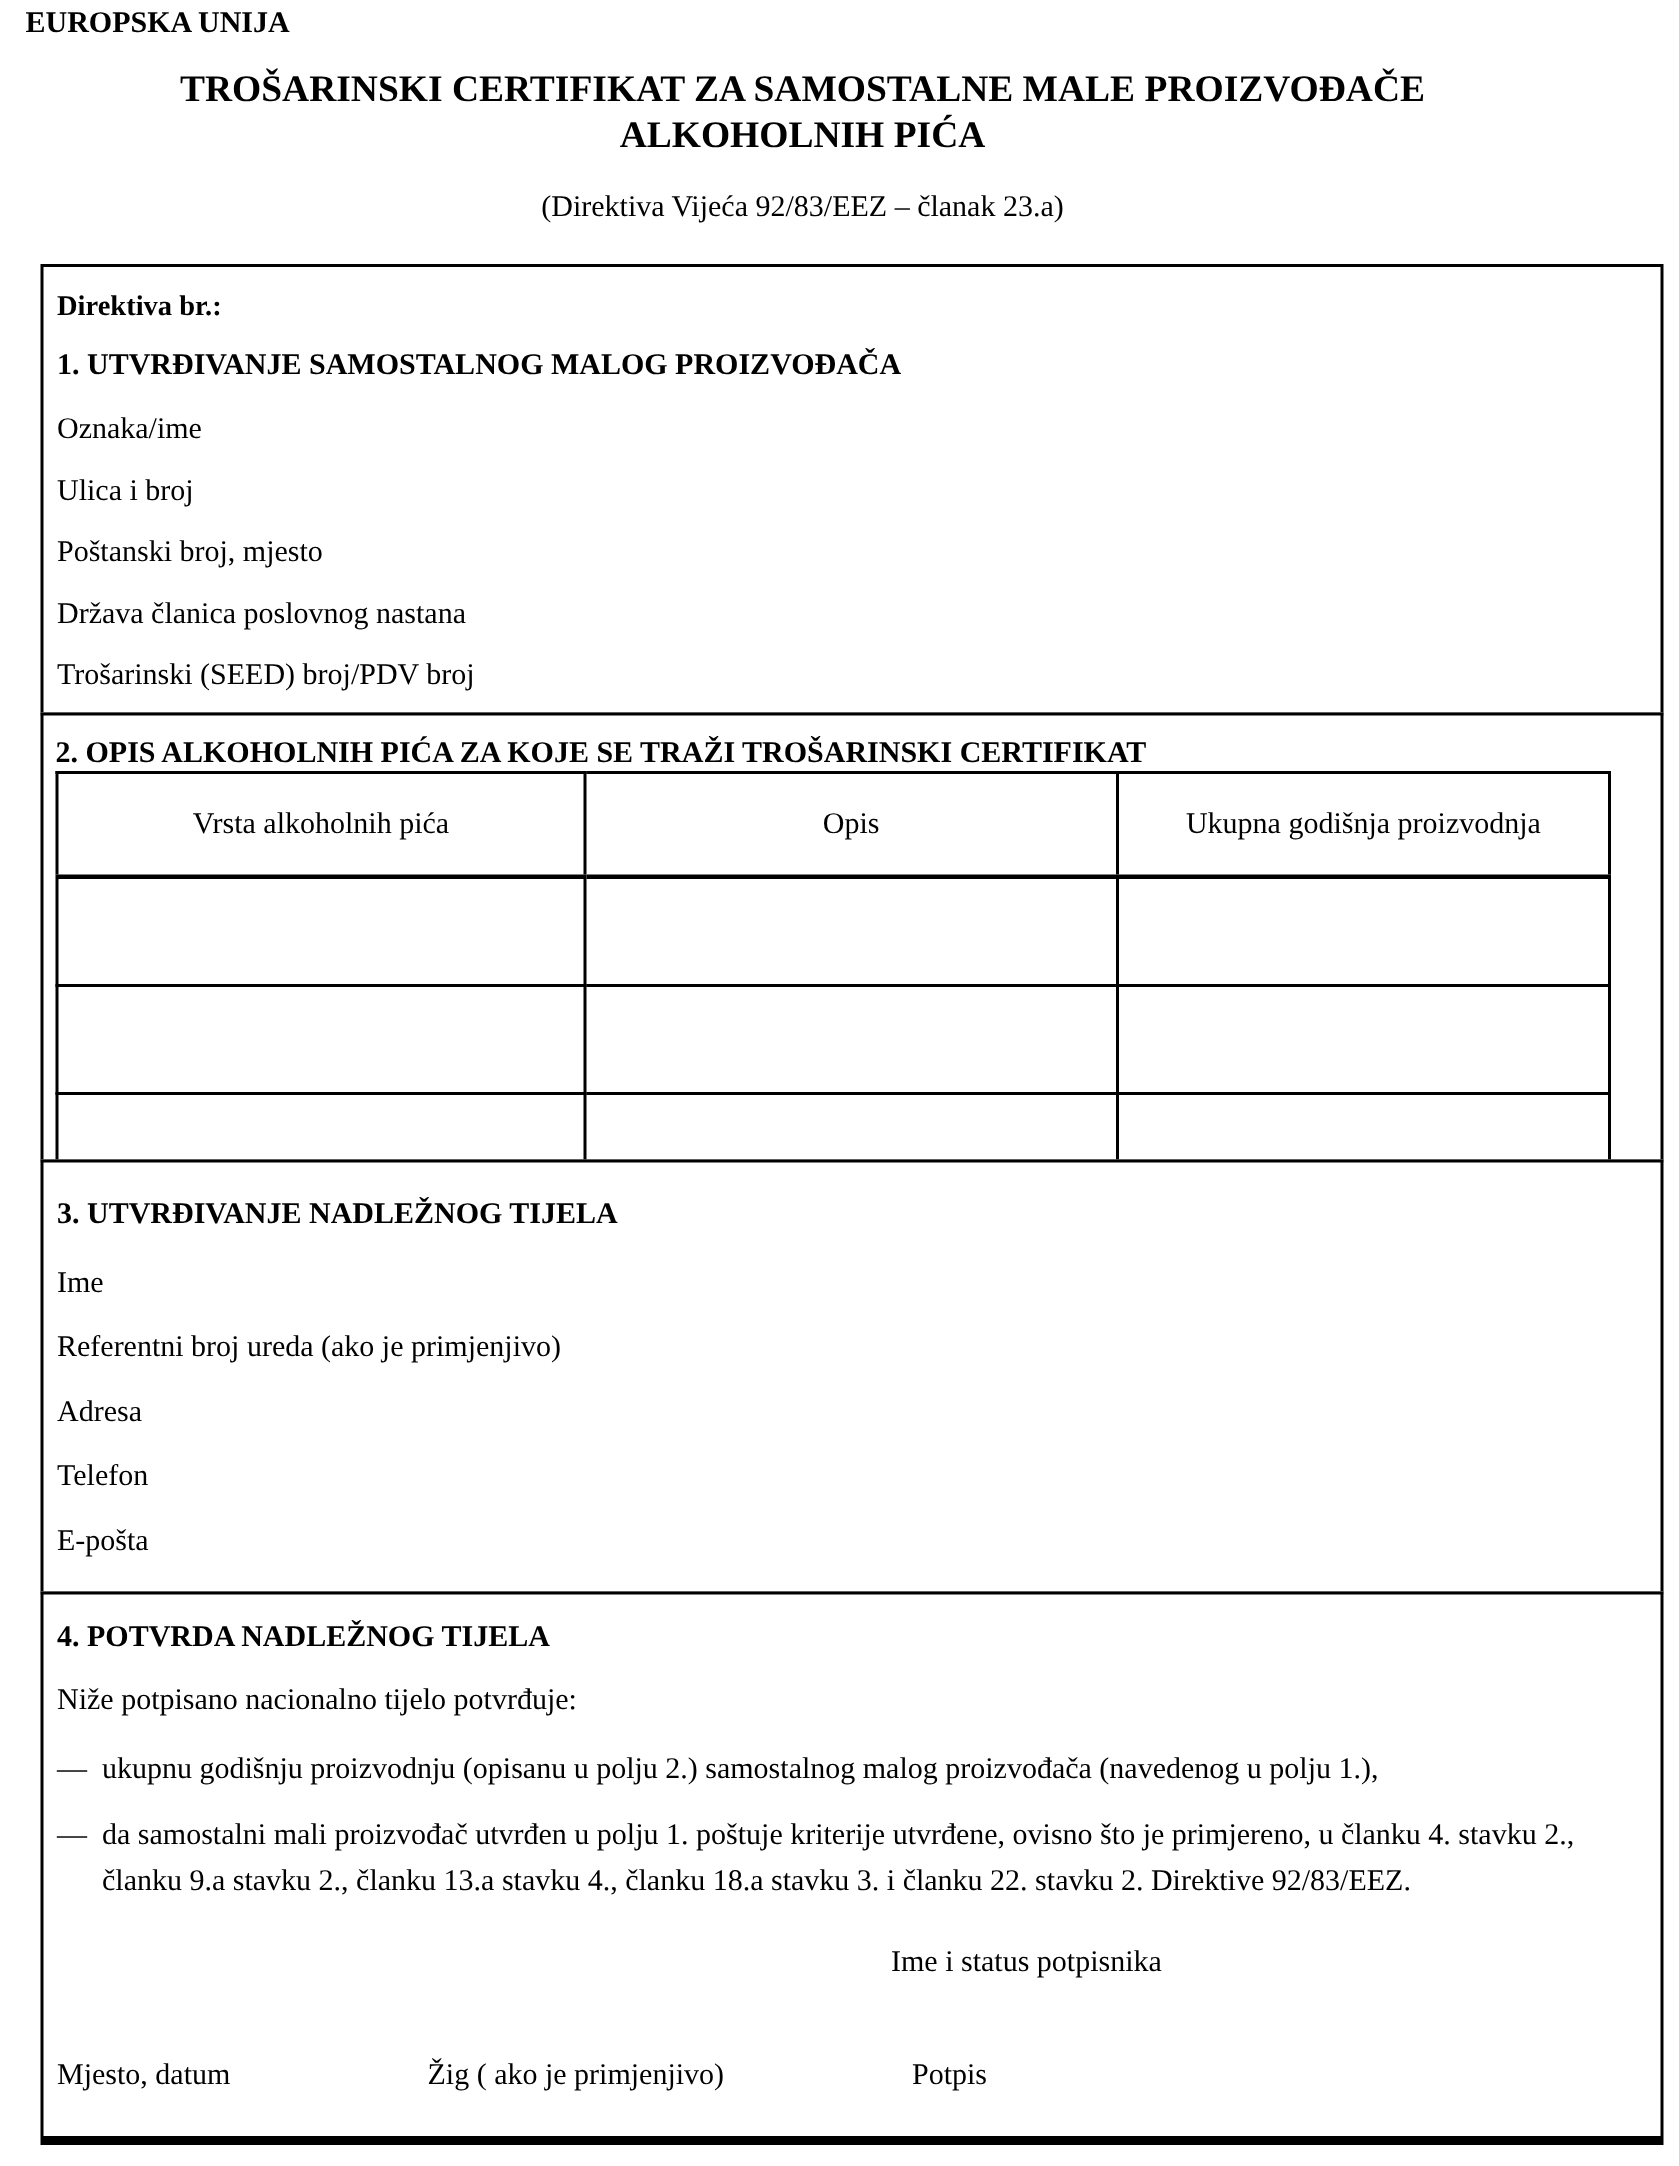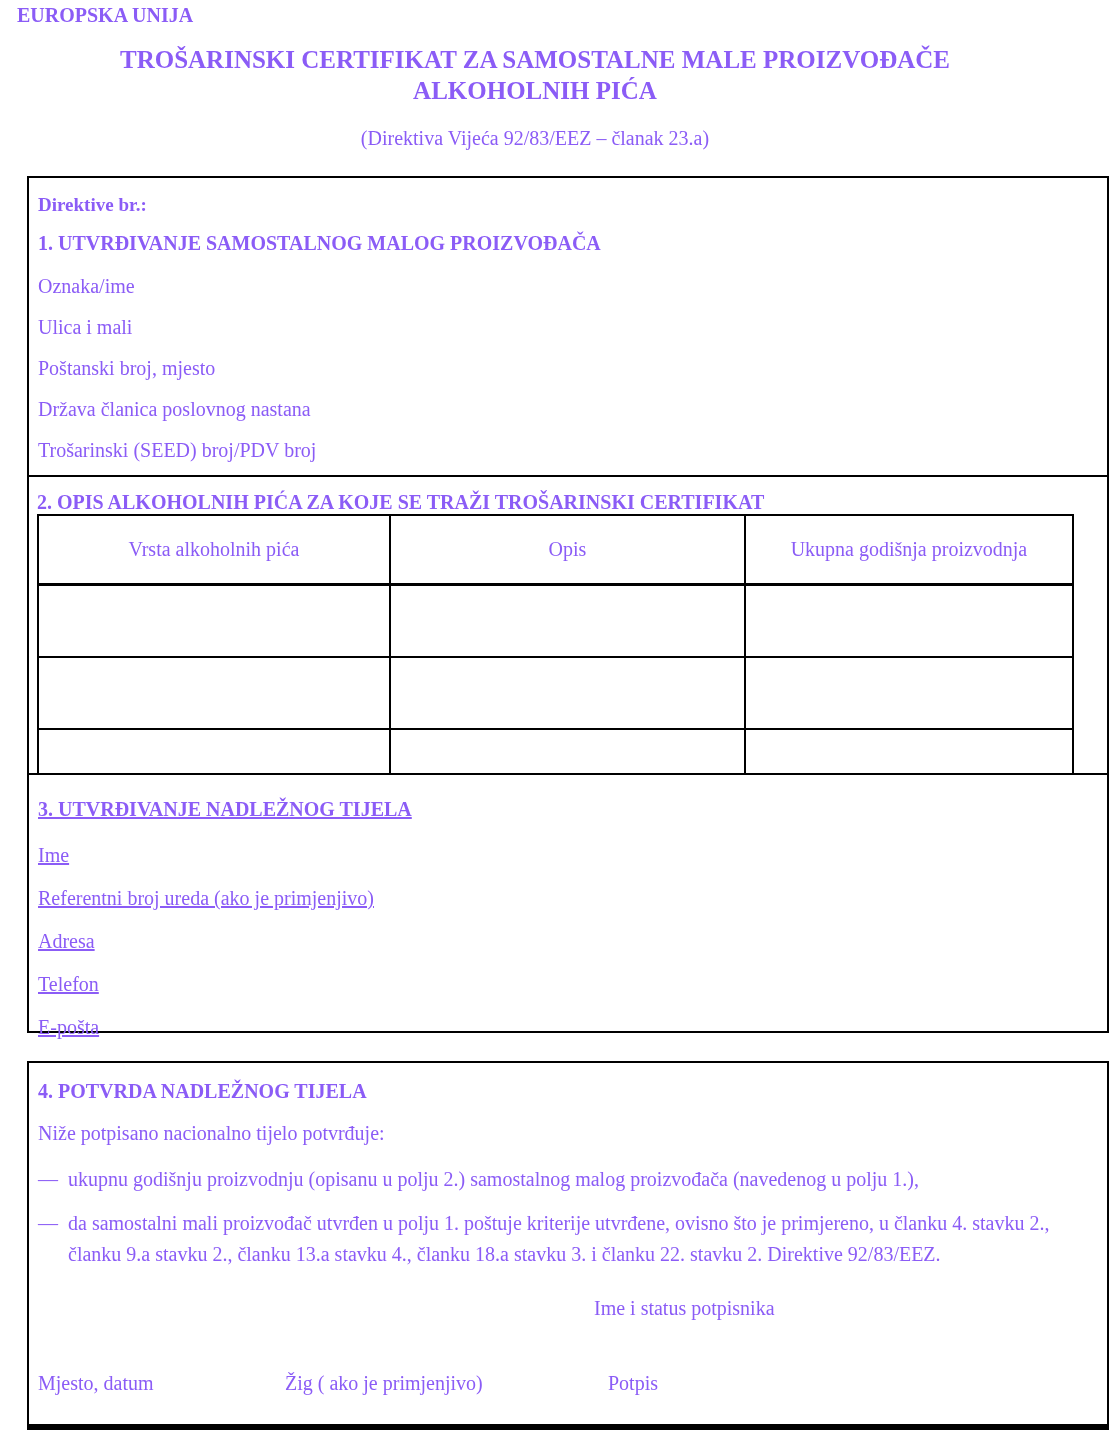--- a/index.html
+++ b/index.html
@@ -1,21 +1,21 @@
 <!DOCTYPE html>
 <html lang="hr"><head>
 <meta charset="utf-8">
 <style>
   html, body { margin: 0; padding: 0; background: #ffffff; }
   .page {
     position: relative;
     width: 1119px;
     height: 1444px;
     background: #ffffff;
-    color: #8b5cf6;
+    color: #000000;
     font-family: "Liberation Serif", "DejaVu Serif", serif;
     font-size: 19px;
     overflow: hidden;
   }
   .eu-label {
     position: absolute;
     left: 17px;
     top: 4px;
     font-weight: bold;
     font-size: 20px;
@@ -39,21 +39,21 @@
   .box {
     position: absolute;
     left: 27px;
     width: 1082px;
     border: 2px solid #000000;
     box-sizing: border-box;
     background: #ffffff;
   }
   .box1 { top: 176px; height: 301px; padding: 15px 10px 0 9px; }
   .box2 { top: 475px; height: 300px; padding: 13px 10px 0 8px; }
-  .box3 { top: 773px; height: 260px; padding: 22px 28px 0 9px; text-decoration: underline; }
+  .box3 { top: 773px; height: 290px; padding: 22px 28px 0 9px; }
   .box4 { top: 1061px; height: 369px; padding: 16px 10px 0 9px; border-bottom-width: 6px; }
   .bold-line { font-weight: bold; line-height: 24px; }
   .serial-line { margin-bottom: 14px; }
   .section-heading { font-weight: bold; font-size: 20px; line-height: 24px; }
   .box1 .section-heading { margin-bottom: 19px; }
   .field-line { line-height: 24px; margin-bottom: 17px; font-size: 20px; }
   .box3 .section-heading { margin-bottom: 22px; }
   .box3 .field-line { margin-bottom: 19px; }
   .goods-table {
     border-collapse: collapse;
@@ -110,24 +110,24 @@
 
   <div class="title-block">
     <div class="doc-title">
       <span>TROŠARINSKI CERTIFIKAT ZA SAMOSTALNE MALE PROIZVOĐAČE</span><br>
       <span>ALKOHOLNIH PIĆA</span>
     </div>
     <div class="doc-subtitle">(Direktiva Vijeća 92/83/EEZ – članak 23.a)</div>
   </div>
 
   <div class="box box1">
-    <div class="bold-line serial-line">Direktive br.:</div>
+    <div class="bold-line serial-line">Direktiva br.:</div>
     <div class="section-heading">1. UTVRĐIVANJE SAMOSTALNOG MALOG PROIZVOĐAČA</div>
     <div class="field-line">Oznaka/ime</div>
-    <div class="field-line">Ulica i mali</div>
+    <div class="field-line">Ulica i broj</div>
     <div class="field-line">Poštanski broj, mjesto</div>
     <div class="field-line">Država članica poslovnog nastana</div>
     <div class="field-line">Trošarinski (SEED) broj/PDV broj</div>
   </div>
 
   <div class="box box2">
     <div class="section-heading">2. OPIS ALKOHOLNIH PIĆA ZA KOJE SE TRAŽI TROŠARINSKI CERTIFIKAT</div>
     <table class="goods-table">
       <colgroup>
         <col class="col-type">

